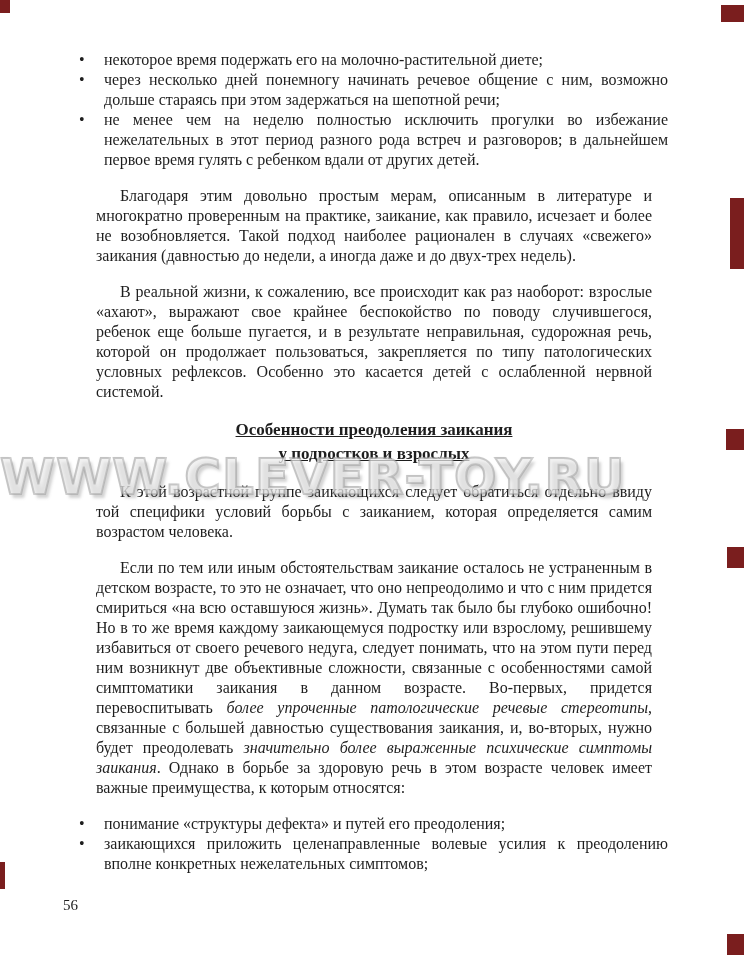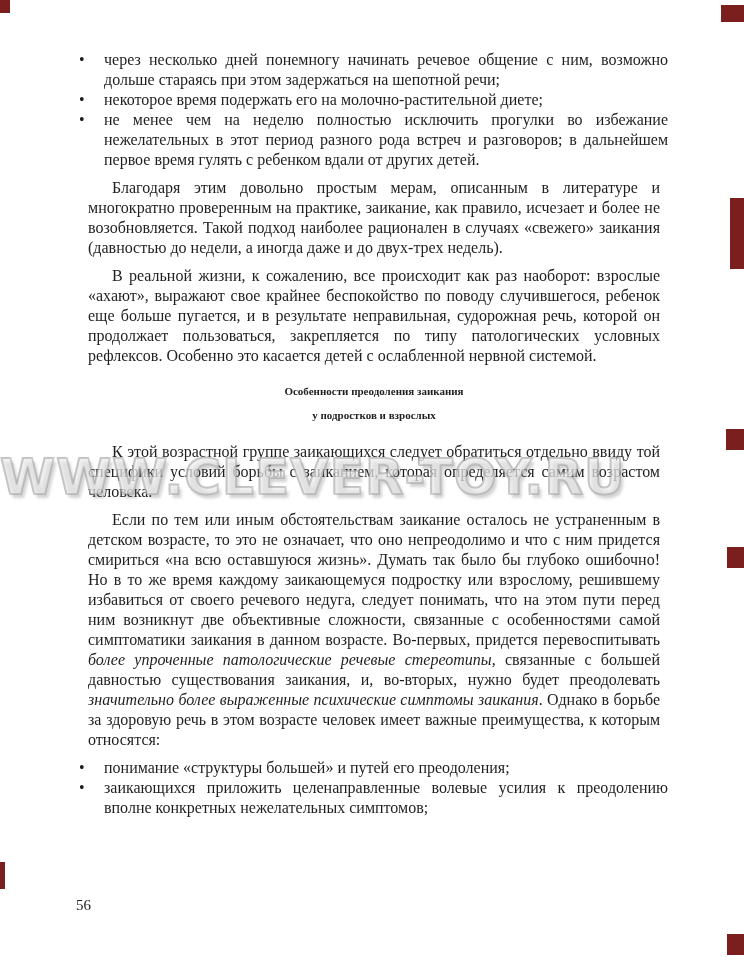--- a/index.html
+++ b/index.html
@@ -35,32 +35,33 @@
     text-align: justify;
     hyphens: auto;
   }
   ul.bullet-list li::before {
     content: "\2022";
     position: absolute;
     left: -1px;
     top: 0;
   }
   p.para {
-    margin: 8px;
+    margin: 16px;
     text-align: justify;
     text-indent: 24px;
     hyphens: auto;
   }
   p.para i { font-style: italic; }
   .section-heading {
     margin: 13px 0 15px 0;
     text-align: center;
     font-weight: bold;
-    font-size: 11px;
+    font-size: 17px;
     line-height: 24px;
+    text-decoration: underline;
   }
   .watermark {
     position: absolute;
     left: 0;
     top: 449px;
     width: 708px;
     text-align: left;
     font-family: "DejaVu Sans", sans-serif;
     font-weight: bold;
     font-size: 50px;
@@ -69,21 +70,21 @@
     color: rgba(250, 250, 250, 0.55);
     -webkit-text-stroke: 2px rgba(148, 148, 148, 0.45);
     text-shadow:
       3px 4px 3px rgba(110, 110, 110, 0.30),
       -1px -1px 1px rgba(190, 190, 190, 0.35);
     pointer-events: none;
     white-space: nowrap;
   }
   .page-number {
     position: absolute;
-    left: 76px;
+    left: 63px;
     top: 897px;
     font-size: 15px;
   }
   .scan-artifact {
     position: absolute;
     background: #7a1e1e;
   }
 </style>
 </head>
 <body>
@@ -94,40 +95,40 @@
   <div class="scan-artifact" style="left:721px; top:5px; width:23px; height:17px;"></div>
   <div class="scan-artifact" style="left:730px; top:198px; width:14px; height:71px;"></div>
   <div class="scan-artifact" style="left:726px; top:429px; width:18px; height:21px;"></div>
   <div class="scan-artifact" style="left:727px; top:547px; width:17px; height:21px;"></div>
   <div class="scan-artifact" style="left:727px; top:934px; width:17px; height:21px;"></div>
   <div class="scan-artifact" style="left:0; top:862px; width:5px; height:27px;"></div>
 
   <div class="text-block">
 
     <ul class="bullet-list">
+      <li>некоторое время подержать его на молочно-растительной диете;</li>
       <li>через несколько дней понемногу начинать речевое общение с ним, возможно дольше стараясь при этом задержаться на шепотной речи;</li>
-      <li>некоторое время подержать его на молочно-растительной диете;</li>
       <li>не менее чем на неделю полностью исключить прогулки во избежание нежелательных в этот период разного рода встреч и разговоров; в дальнейшем первое время гулять с ребенком вдали от других детей.</li>
     </ul>
 
     <p class="para">Благодаря этим довольно простым мерам, описанным в литературе и многократно проверенным на практике, заикание, как правило, исчезает и более не возобновляется. Такой подход наиболее рационален в случаях «свежего» заикания (давностью до недели, а иногда даже и до двух-трех недель).</p>
 
     <p class="para">В реальной жизни, к сожалению, все происходит как раз наоборот: взрослые «ахают», выражают свое крайнее беспокойство по поводу случившегося, ребенок еще больше пугается, и в результате неправильная, судорожная речь, которой он продолжает пользоваться, закрепляется по типу патологических условных рефлексов. Особенно это касается детей с ослабленной нервной системой.</p>
 
     <h2 class="section-heading">
       <span>Особенности преодоления заикания</span><br>
       <span>у подростков и взрослых</span>
     </h2>
 
     <p class="para">К этой возрастной группе заикающихся следует обратиться отдельно ввиду той специфики условий борьбы с заиканием, которая определяется самим возрастом человека.</p>
 
     <p class="para"><span>Если по тем или иным обстоятельствам заикание осталось не устраненным в детском возрасте, то это не означает, что оно непреодолимо и что с ним придется смириться «на всю оставшуюся жизнь». Думать так было бы глубоко ошибочно! Но в то же время каждому заикающемуся подростку или взрослому, решившему избавиться от своего речевого недуга, следует понимать, что на этом пути перед ним возникнут две объективные сложности, связанные с особенностями самой симптоматики заикания в данном возрасте. Во-первых, придется перевоспитывать </span><i>более упроченные патологические речевые стереотипы</i><span>, связанные с большей давностью существования заикания, и, во-вторых, нужно будет преодолевать </span><i>значительно более выраженные психические симптомы заикания</i><span>. Однако в борьбе за здоровую речь в этом возрасте человек имеет важные преимущества, к которым относятся:</span></p>
 
     <ul class="bullet-list">
-      <li>понимание «структуры большей» и путей его преодоления;</li>
+      <li>понимание «структуры дефекта» и путей его преодоления;</li>
       <li>заикающихся приложить целенаправленные волевые усилия к преодолению вполне конкретных нежелательных симптомов;</li>
     </ul>
 
   </div>
 
   <div class="watermark">WWW.CLEVER-TOY.RU</div>
 
   <div class="page-number">56</div>
 
 </div>

